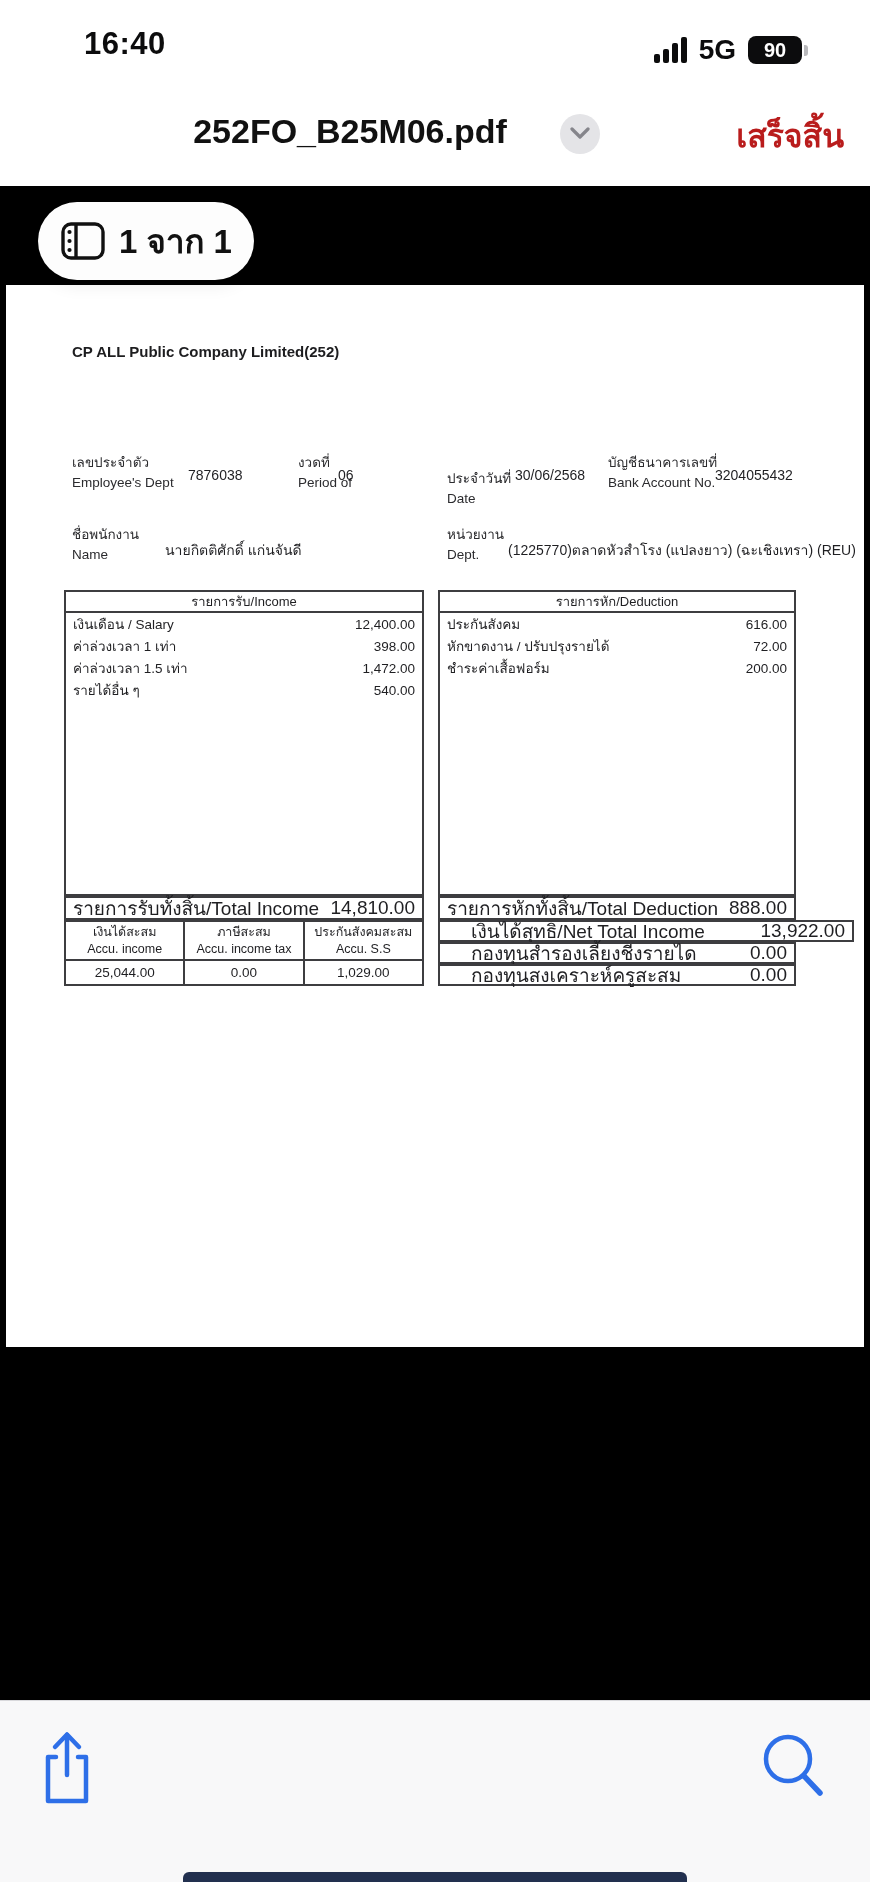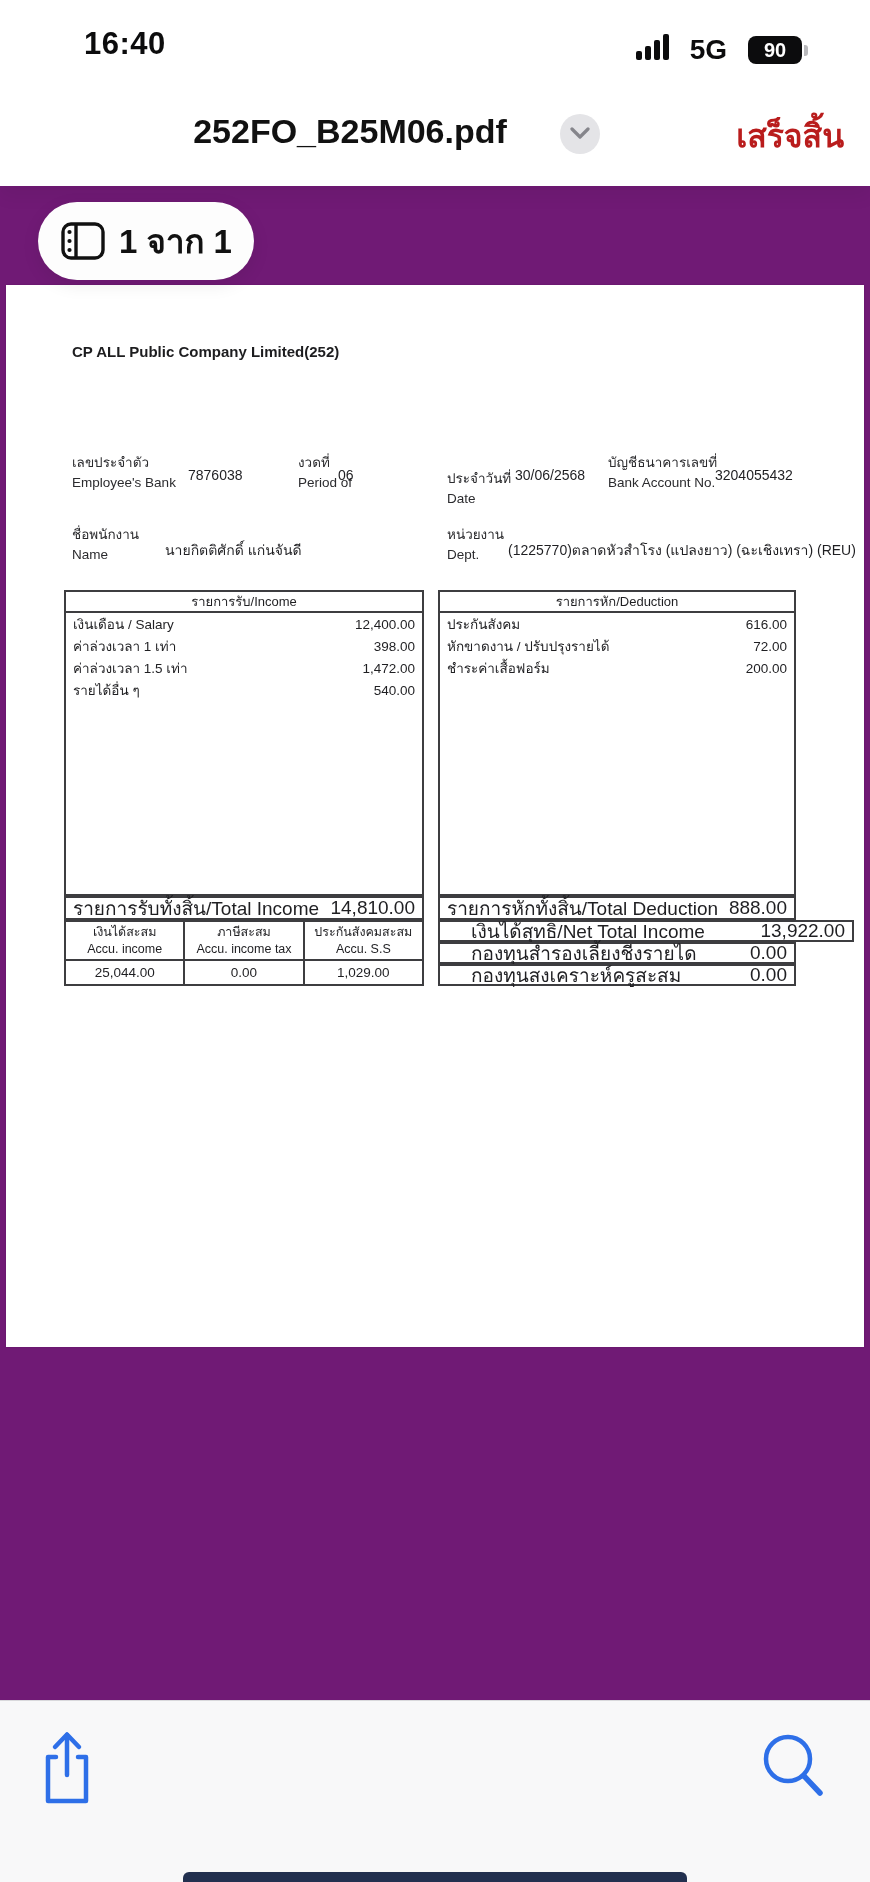--- a/index.html
+++ b/index.html
@@ -4,41 +4,41 @@
 <style>
   * { margin:0; padding:0; box-sizing:border-box; }
   html,body { width:870px; height:1882px; }
   body { font-family:"Liberation Sans","DejaVu Sans",sans-serif; background:#f2f2f3; }
   .screen { position:relative; width:870px; height:1882px; overflow:hidden; background:#f2f2f3; }
 
   
   .header { position:absolute; top:0; left:0; width:870px; height:186px; background:#fff; z-index:5;
             box-shadow:0 10px 18px rgba(0,0,0,0.05); }
   .time { position:absolute; left:84px; top:26px; font-size:31px; font-weight:700; color:#0c0c0d; letter-spacing:0.5px; }
-  .status-right { position:absolute; right:62px; top:34px; display:flex; gap:21px; }
+  .status-right { position:absolute; right:62px; top:34px; display:flex; align-items:center; gap:12px; }
   .sig { display:flex; align-items:flex-end; gap:3px; height:26px; }
   .sig i { display:block; width:6px; background:#0c0c0d; border-radius:2px; }
   .sig i:nth-child(1){height:9px;} .sig i:nth-child(2){height:14px;}
   .sig i:nth-child(3){height:20px;} .sig i:nth-child(4){height:26px;}
   .net { font-size:28px; font-weight:600; color:#0c0c0d; }
   .battery { display:flex; align-items:center; }
   .bat-body { width:54px; height:28px; background:#0c0c0d; border-radius:8px; color:#fff;
               font-size:20px; font-weight:700; display:flex; align-items:center; justify-content:center; }
   .bat-tip { width:4px; height:11px; background:#b9b9bc; border-radius:0 3px 3px 0; margin-left:2px; }
 
   .title-row { position:absolute; top:104px; left:0; width:870px; height:56px; }
   .file-title { position:absolute; left:150px; width:400px; top:8px; text-align:center;
                 font-size:34px; font-weight:700; color:#111; }
   .chevron-btn { position:absolute; left:560px; top:10px; width:40px; height:40px; border:none;
                  border-radius:50%; background:#e4e4e7; display:flex; align-items:center; justify-content:center; cursor:pointer; }
   .done-btn { position:absolute; right:26px; top:6px; border:none; background:none; color:#b91c1c;
               font-size:32px; font-weight:600; cursor:pointer; font-family:inherit; }
 
   
-  .content { position:absolute; top:186px; left:0; width:870px; height:1514px; background:#701a75; }
+  .content { position:absolute; top:186px; left:0; width:870px; height:1514px; background:#000000; }
   .pdf-page { position:absolute; left:6px; top:99px; width:858px; height:1062px; background:#fff;
               box-shadow:0 0 2px rgba(0,0,0,0.12); }
 
   .page-pill { position:absolute; left:38px; top:16px; width:216px; height:78px; background:#fdfdfd;
                border-radius:40px; box-shadow:0 5px 18px rgba(0,0,0,0.08); display:flex; align-items:center;
                justify-content:center; gap:13px; z-index:6; cursor:pointer; }
   .page-pill span { font-size:33px; font-weight:600; color:#111; }
 
   
   .doc-company { position:absolute; left:66px; top:58px; font-size:15px; font-weight:700; color:#1d1d1f; }
@@ -117,21 +117,21 @@
       </span>
       <span>1 จาก 1</span>
     </div>
 
     <div class="pdf-page">
 
       <div class="doc-company">CP ALL Public Company Limited(252)</div>
 
       <div class="fld" style="left:66px; top:168px;">
         <div>เลขประจำตัว</div>
-        <div>Employee's Bank</div>
+        <div>Employee's Dept</div>
       </div>
       <div class="fld-val" style="left:182px; top:182px;">7876038</div>
 
       <div class="fld" style="left:292px; top:168px;">
         <div>งวดที่</div>
         <div>Period of</div>
       </div>
       <div class="fld-val" style="left:332px; top:182px;">06</div>
 
       <div class="fld" style="left:441px; top:184px;">

